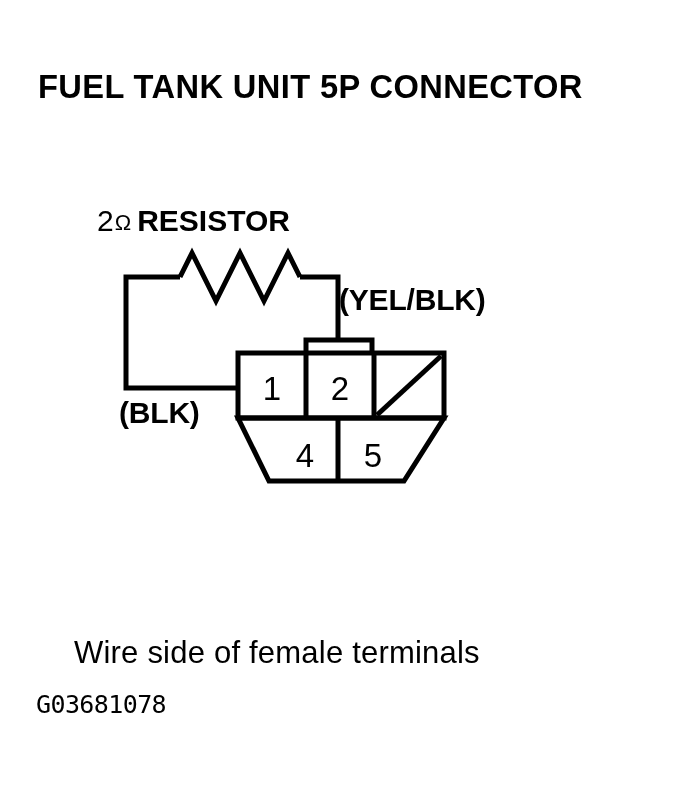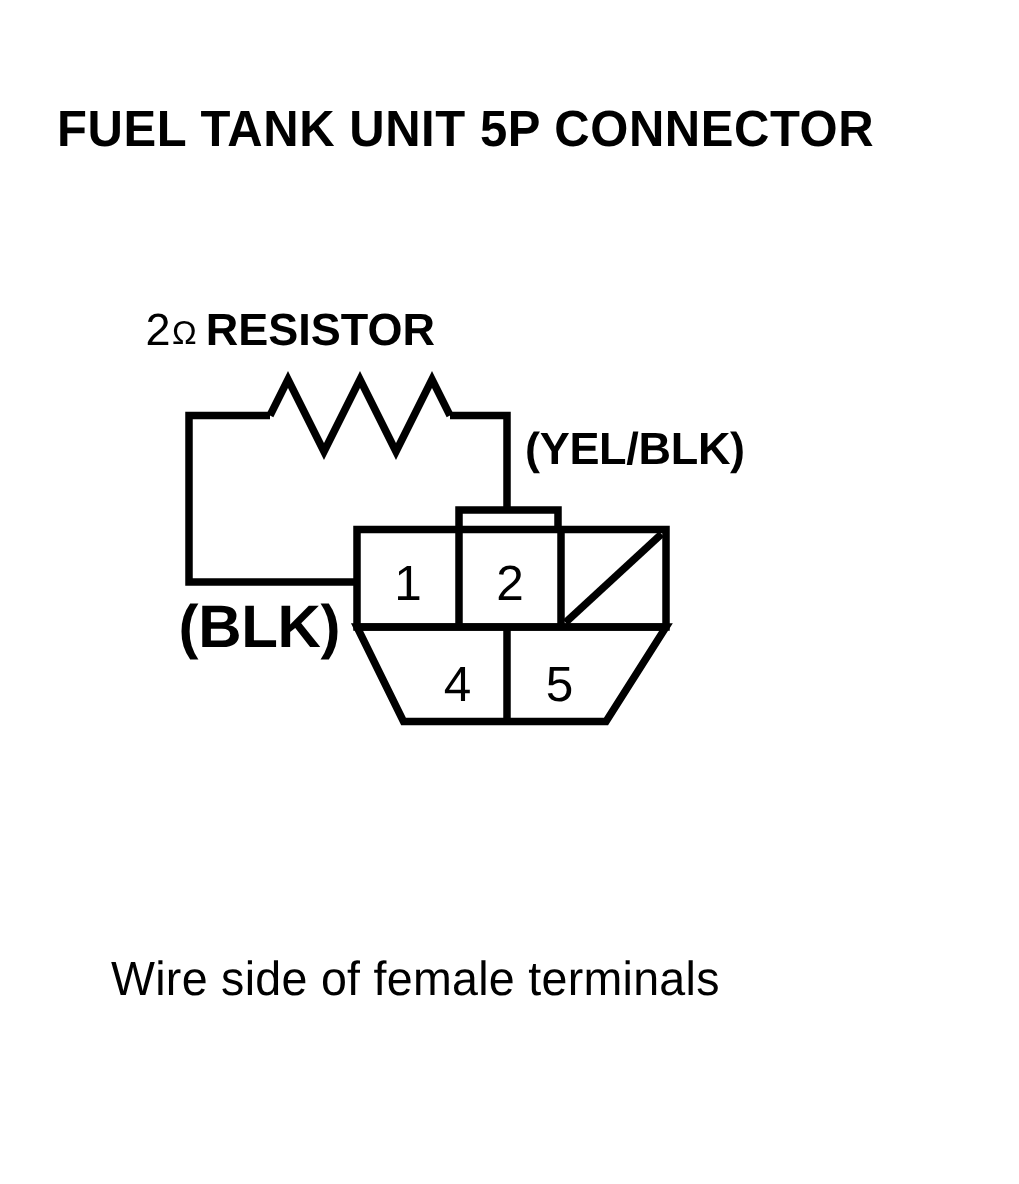--- a/index.html
+++ b/index.html
@@ -58,31 +58,31 @@
   .resistor-label .ohm-sym {
     font-weight: normal;
     font-size: 22px;
     position: relative;
     top: -1px;
     padding-left: 1px;
     padding-right: 6px;
   }
 
   .wire-label-yelblk {
-    left: 350px;
+    left: 339px;
     top: 285px;
     font-size: 30px;
     font-weight: bold;
     letter-spacing: -0.2px;
   }
 
   .wire-label-blk {
     left: 119px;
     top: 398px;
-    font-size: 40px;
+    font-size: 30px;
     font-weight: bold;
     letter-spacing: -0.2px;
   }
 
   .caption {
     left: 74px;
     top: 636px;
     font-size: 32px;
     font-weight: normal;
     letter-spacing: 0.2px;
@@ -161,14 +161,15 @@
     <g>
       <text class="pin-num" x="272" y="400">1</text>
       <text class="pin-num" x="340" y="400">2</text>
       <text class="pin-num" x="305" y="467">4</text>
       <text class="pin-num" x="373" y="467">5</text>
     </g>
   </svg>
 
   <div class="txt caption">Wire side of female terminals</div>
 
+  <div class="txt figure-id">G03681078</div>
 
 </div>
 
 </body></html>

